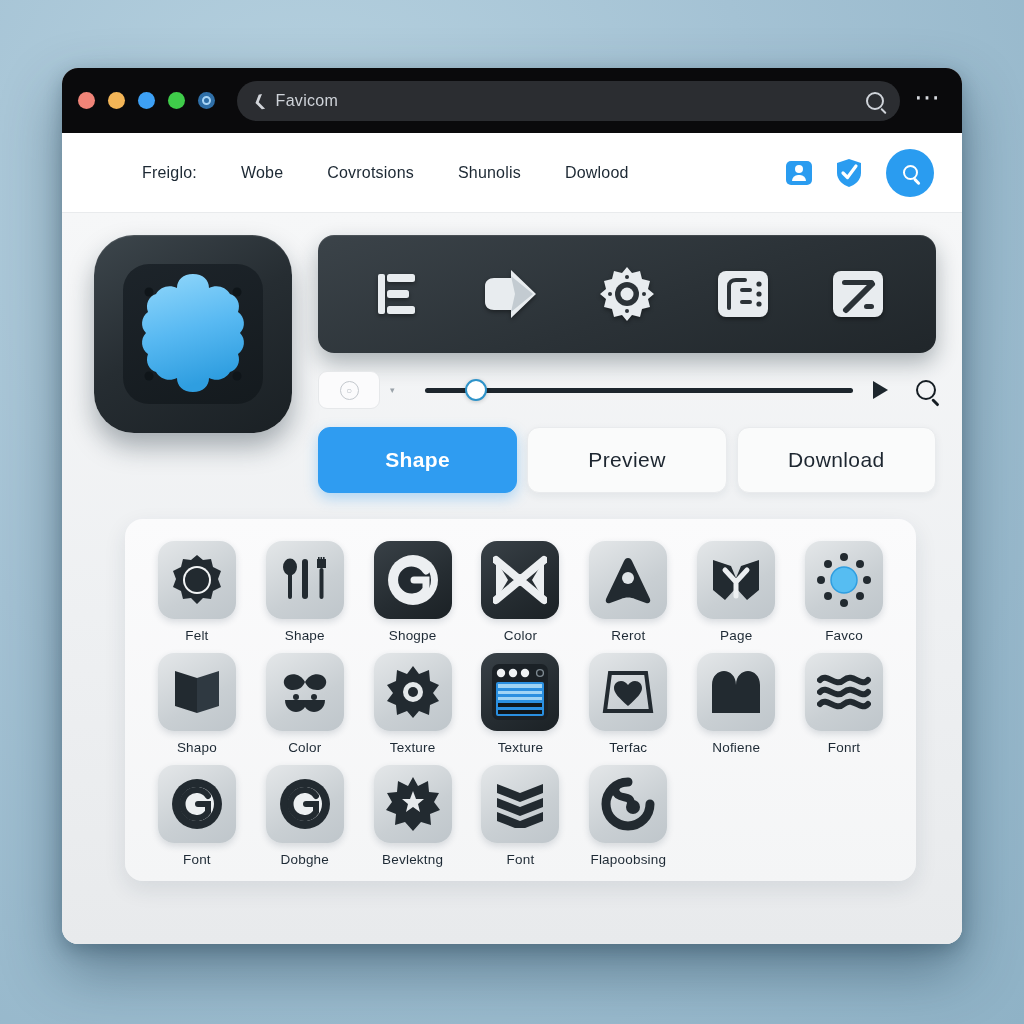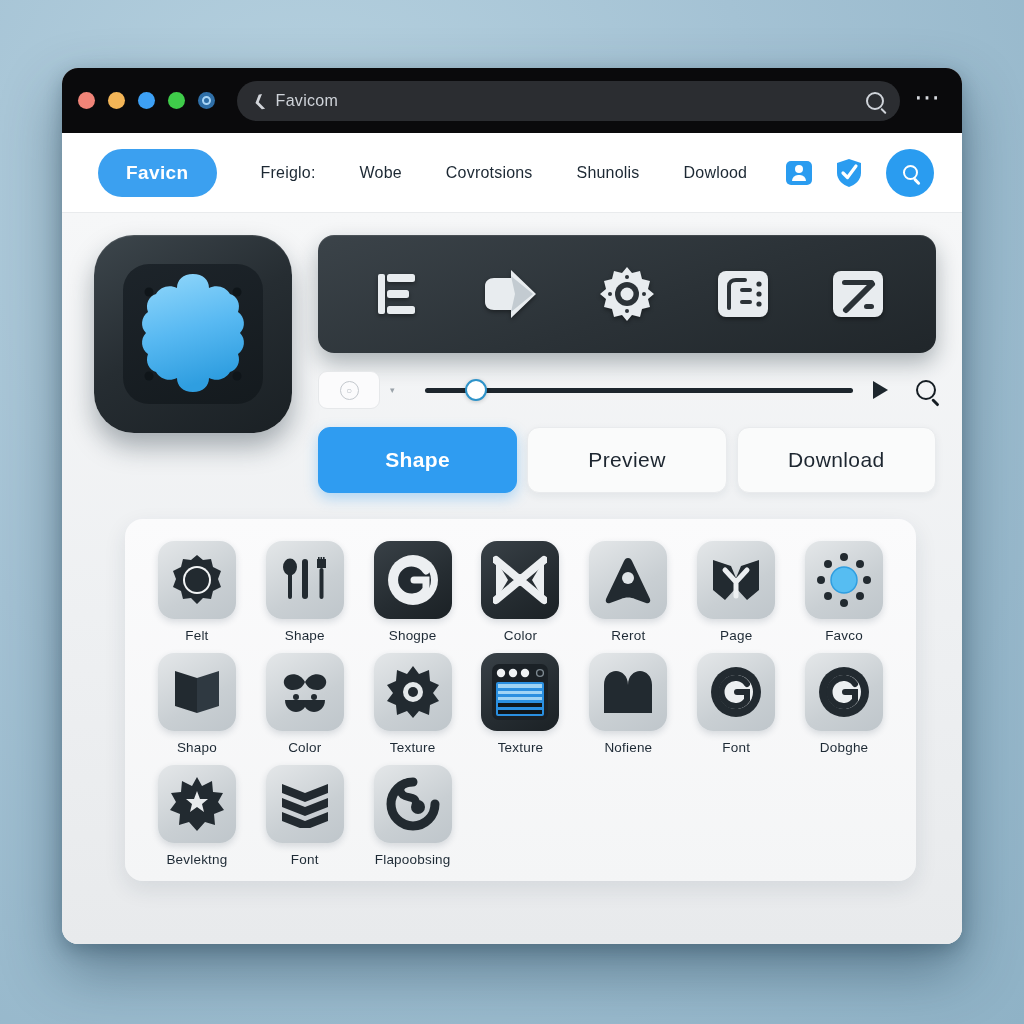--- a/index.html
+++ b/index.html
@@ -284,21 +284,20 @@
     <div id="urlbar">
       <span class="caret-back">❮</span>
       <span class="url-text">Favicom</span>
       <span class="mag"></span>
     </div>
 
     <div id="kebab">⋯</div>
   </div>
 
   <div id="navbar">
-    <div id="brand">Favicn</div>
 
     <div class="nav-links">
       <span class="nav-link">Freiglo:</span>
       <span class="nav-link">Wobe</span>
       <span class="nav-link">Covrotsions</span>
       <span class="nav-link">Shunolis</span>
       <span class="nav-link">Dowlood</span>
     </div>
 
     <div class="nav-icons">
@@ -565,26 +564,46 @@
         <rect x="7" y="34" width="44" height="3"></rect>
       </g>
       <rect x="7" y="40" width="44" height="4" fill="#10161a"></rect>
       <rect x="7" y="47" width="44" height="4" fill="#10161a"></rect>
     </svg>
             </div>
             <div class="cell-label">Texture</div>
           </div>
           <div class="cell">
             <div class="cell-icon light">
+              <svg width="54" height="46" viewBox="0 0 54 46">
+      <path d="M9 4 H45 L50 42 H4 Z" fill="none" stroke="#222a30" stroke-width="4"></path>
+      <path d="M27 37 C18 29 13 24 13 19 C13 15 16 12 20 12 C23 12 25.5 14 27 16
+               C28.5 14 31 12 34 12 C38 12 41 15 41 19 C41 24 36 29 27 37 Z" fill="#222a30"></path>
+    </svg>
+            </div>
+            <div class="cell-label">Terfac</div>
+          </div>
+          <div class="cell">
+            <div class="cell-icon light">
               <svg width="52" height="46" viewBox="0 0 52 46">
       <path d="M2 44 L2 16 C2 7 8 2 14 2 C20 2 26 7 26 16 C26 7 32 2 38 2
                C44 2 50 7 50 16 L50 44 Z" fill="#222a30"></path>
     </svg>
             </div>
             <div class="cell-label">Nofiene</div>
+          </div>
+          <div class="cell">
+            <div class="cell-icon light">
+              <svg width="54" height="46" viewBox="0 0 54 46">
+      <path d="M3 11 C10 3 18 19 27 11 C36 3 44 19 51 11" stroke="#222a30" stroke-width="6" fill="none" stroke-linecap="round"></path>
+      <path d="M3 23 C10 15 18 31 27 23 C36 15 44 31 51 23" stroke="#222a30" stroke-width="6" fill="none" stroke-linecap="round"></path>
+      <path d="M3 35 C10 27 18 43 27 35 C36 27 44 43 51 35" stroke="#222a30" stroke-width="6" fill="none" stroke-linecap="round"></path>
+    </svg>
+            </div>
+            <div class="cell-label">Fonrt</div>
           </div>
           <div class="cell">
             <div class="cell-icon light">
               <svg width="54" height="54" viewBox="0 0 54 54">
       <circle cx="27" cy="27" r="25" fill="#222a30"></circle>
       <circle cx="27" cy="27" r="17" fill="#eceff1"></circle>
       <path d="M38 19 A14 14 0 1 0 38 35 L38 27 L28 27" stroke="#222a30" stroke-width="6" fill="none" stroke-linecap="round"></path>
     </svg>
             </div>
             <div class="cell-label">Font</div>

